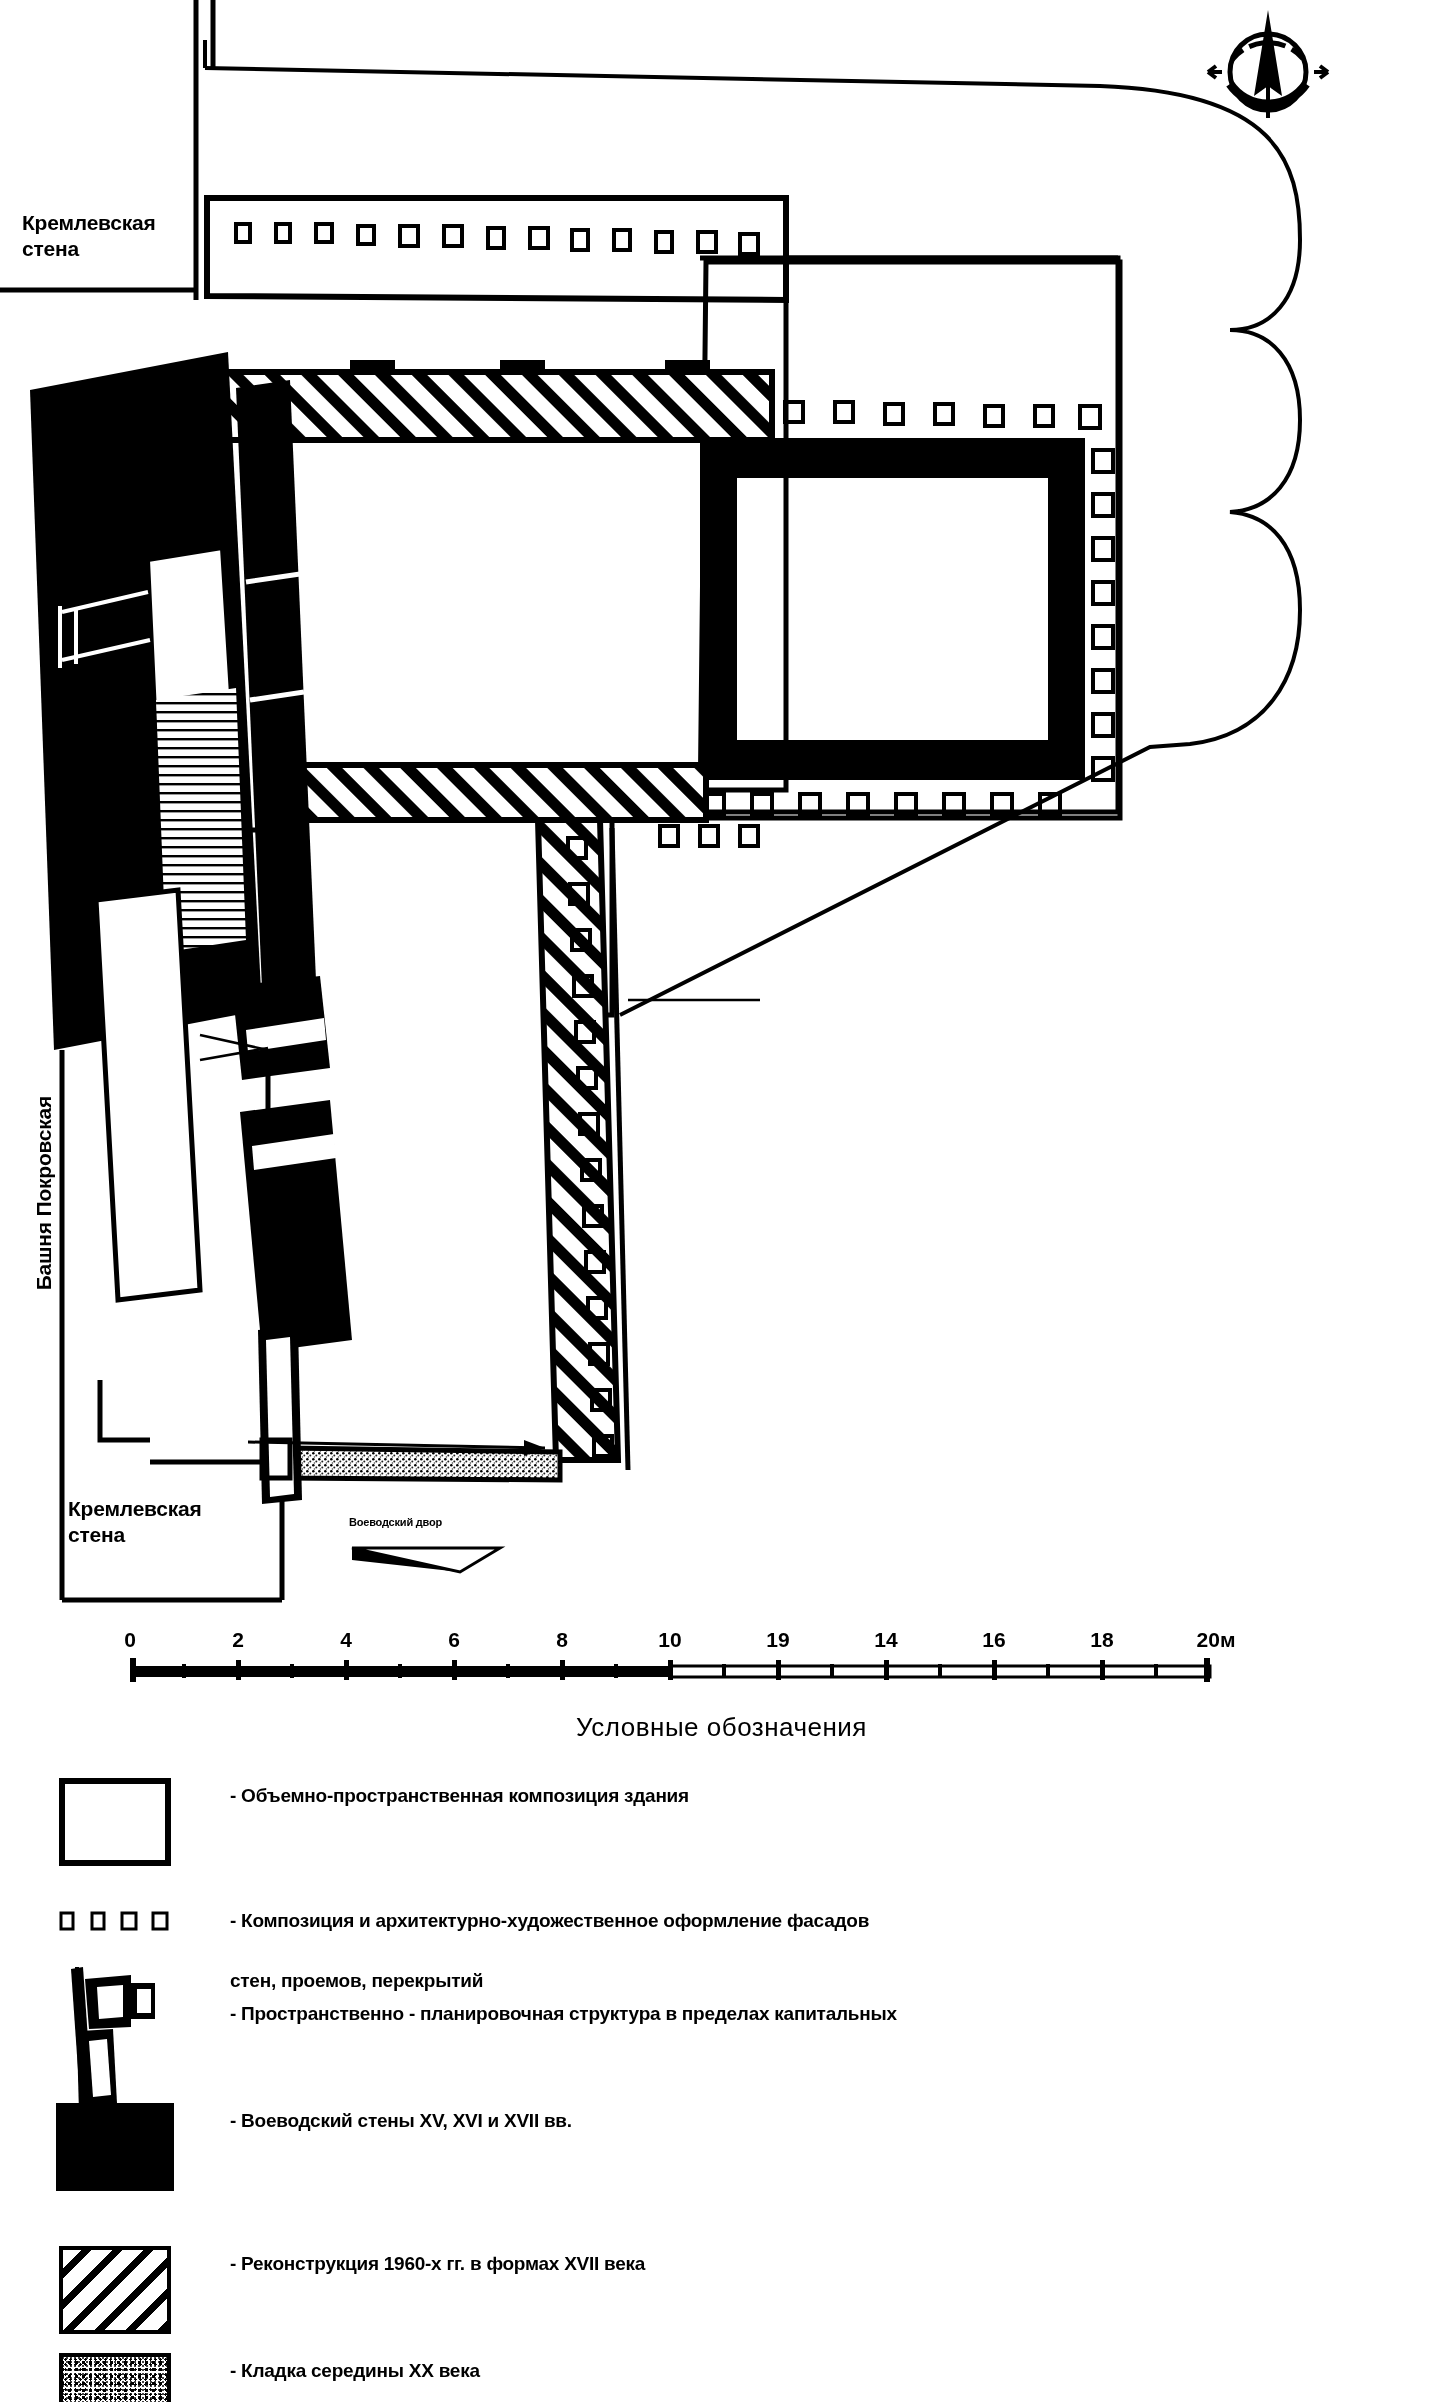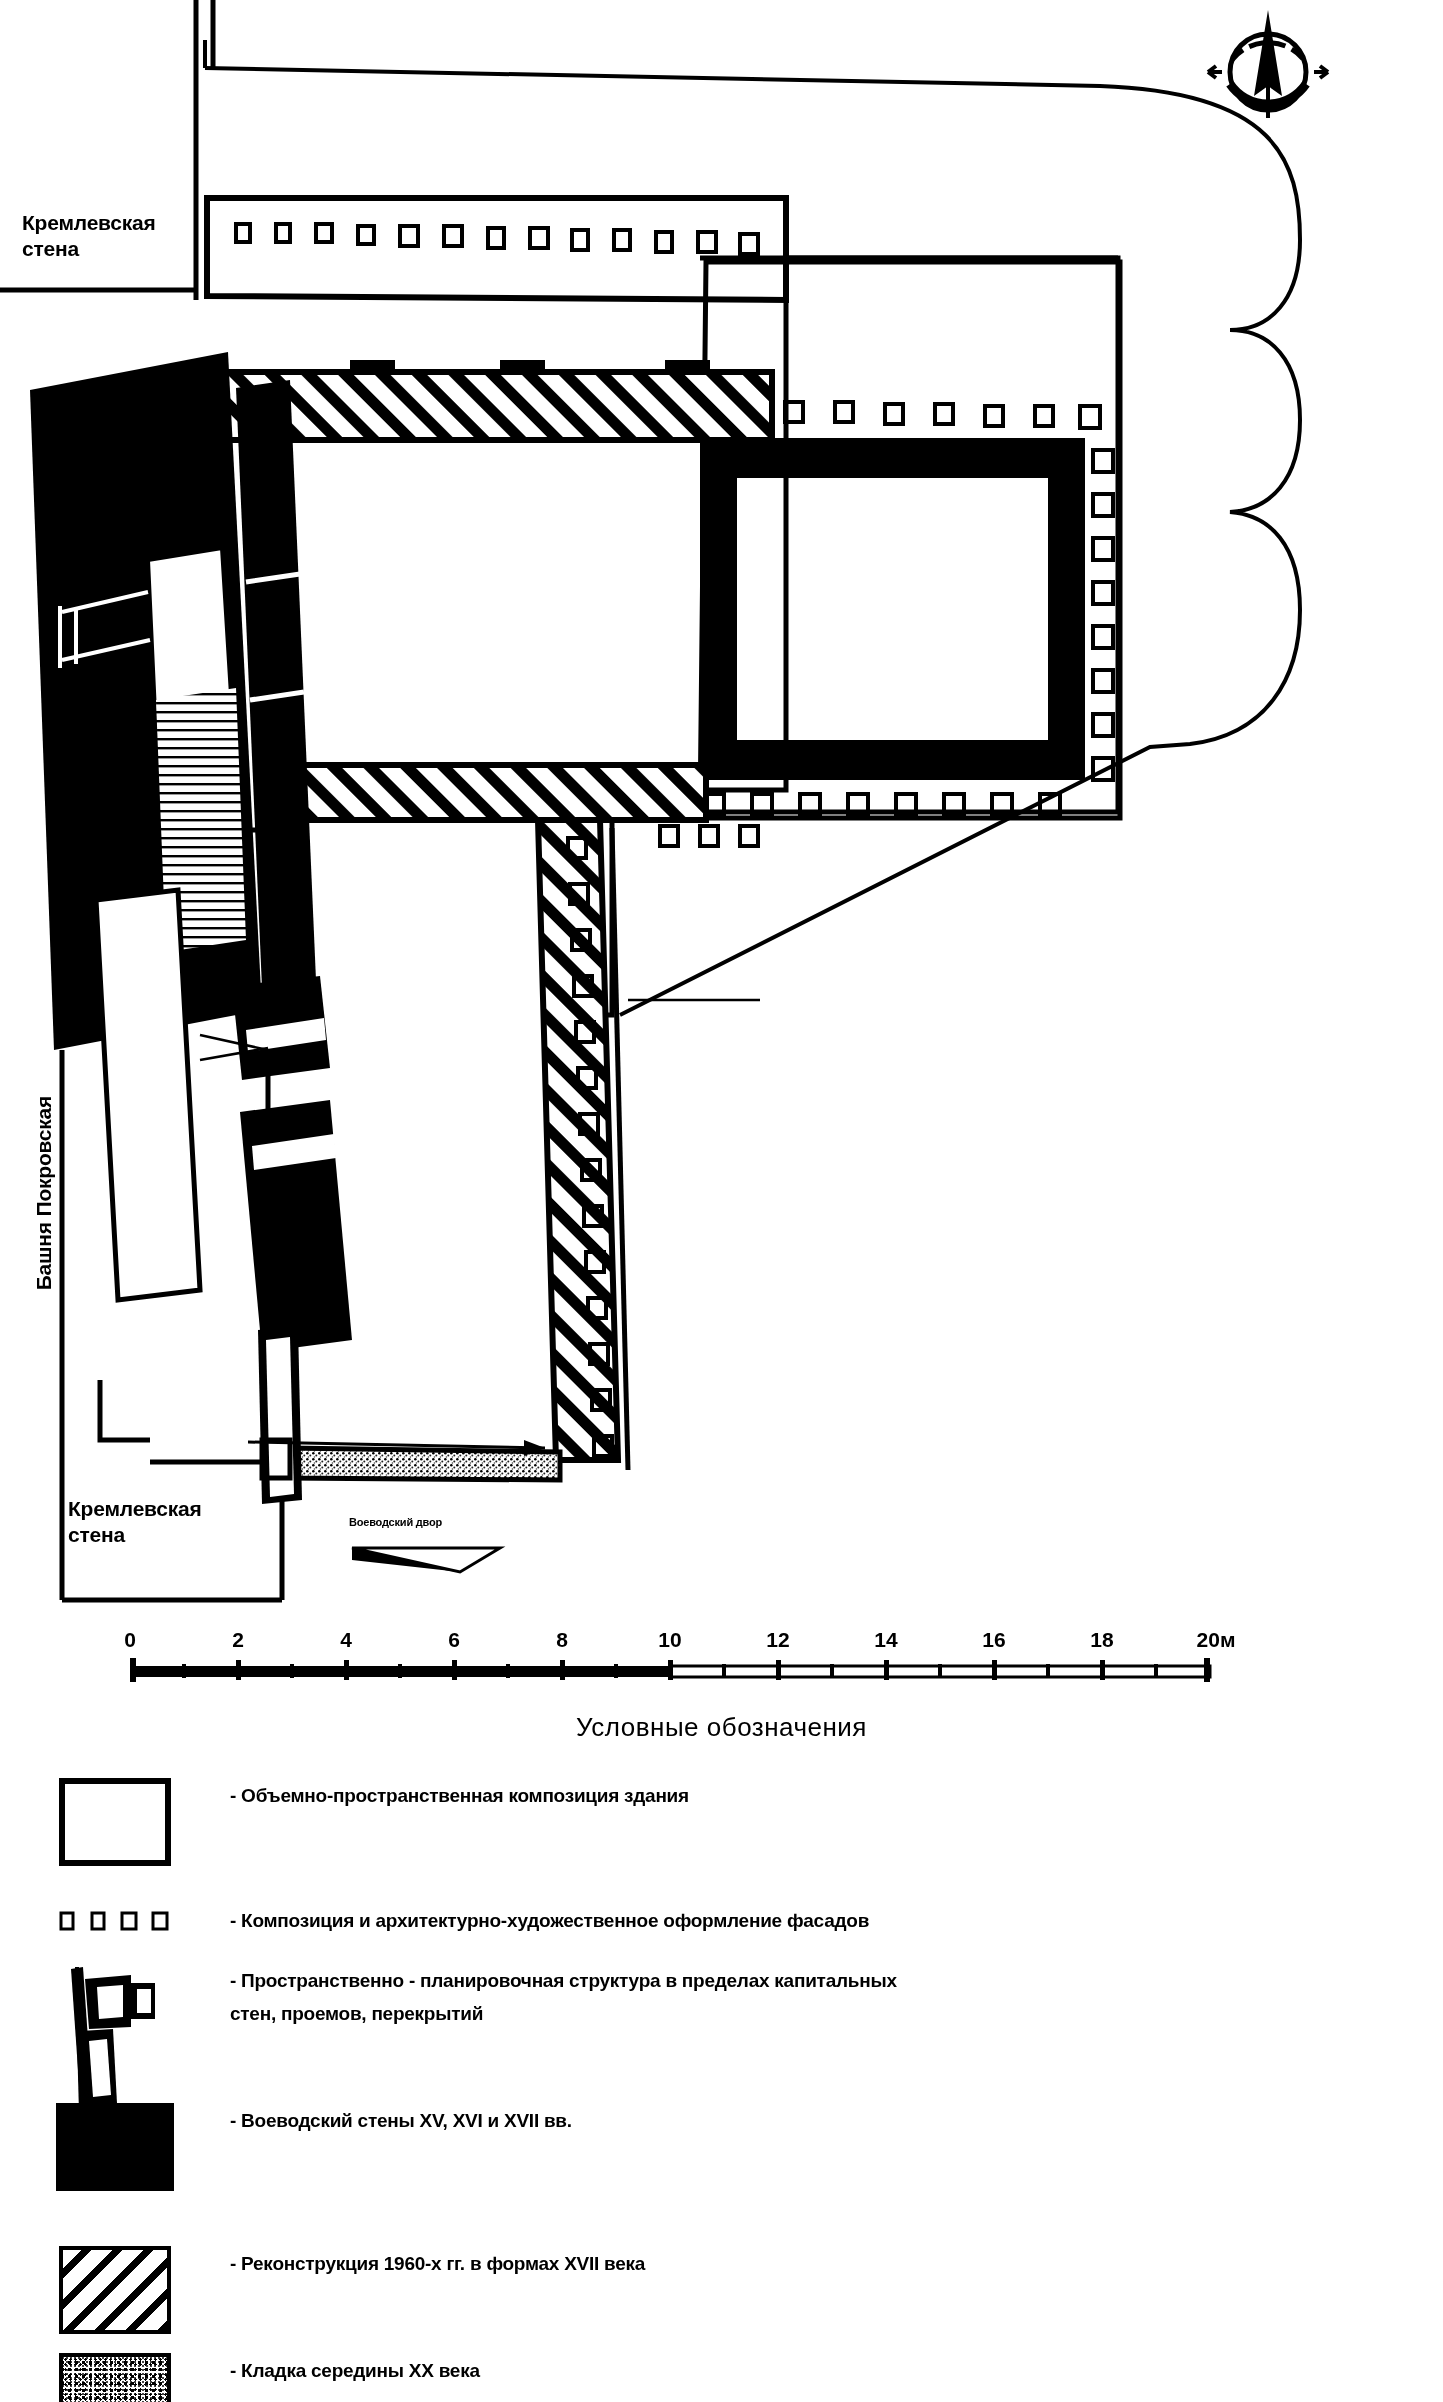--- a/index.html
+++ b/index.html
@@ -402,21 +402,21 @@
   <div class="map-label" id="label-voevodsky">Воеводский двор</div>
 
   <div id="scale-block">
     <div id="scale-nums">
       <span class="scale-num" style="left:0px;">0</span>
       <span class="scale-num" style="left:108px;">2</span>
       <span class="scale-num" style="left:216px;">4</span>
       <span class="scale-num" style="left:324px;">6</span>
       <span class="scale-num" style="left:432px;">8</span>
       <span class="scale-num" style="left:540px;">10</span>
-      <span class="scale-num" style="left:648px;">12</span>
+      <span class="scale-num" style="left:648px;">19</span>
       <span class="scale-num" style="left:756px;">14</span>
       <span class="scale-num" style="left:864px;">16</span>
       <span class="scale-num" style="left:972px;">18</span>
       <span class="scale-num" style="left:1086px;">20м</span>
     </div>
 
     <svg id="scale-svg" width="1090" height="26" viewBox="0 0 1090 26" xmlns="http://www.w3.org/2000/svg">
 
       <rect x="0" y="10" width="540" height="11" fill="#000"></rect>
 
@@ -483,22 +483,22 @@
           <path d="M12 6 L24 4 L34 148 L22 150 Z" fill="#000"></path>
           <path d="M26 16 L72 12 L72 20 L96 20 L96 56 L72 56 L72 64 L30 66 Z" fill="#000"></path>
           <path d="M38 24 L64 22 L64 54 L40 56 Z" fill="#fff"></path>
           <path d="M78 26 L92 26 L92 50 L78 50 Z" fill="#fff"></path>
           <path d="M22 68 L54 66 L58 140 L26 142 Z" fill="#000"></path>
           <path d="M30 78 L48 76 L52 132 L34 134 Z" fill="#fff"></path>
           <path d="M18 4 L22 150" stroke="#000" stroke-width="4" fill="none"></path>
         </svg>
       </div>
       <div class="legend-text">
+        <span style="display: block;">стен, проемов, перекрытий</span>
         <span style="display: block;">- Пространственно - планировочная структура в пределах капитальных</span>
-        <span style="display: block;">стен, проемов, перекрытий</span>
       </div>
     </div>
 
     <div class="legend-row" style="top:325px;">
       <div class="legend-swatch-cell">
         <div class="sw-solid"></div>
       </div>
       <div class="legend-text">- Воеводский стены XV, XVI и XVII вв.</div>
     </div>
 

